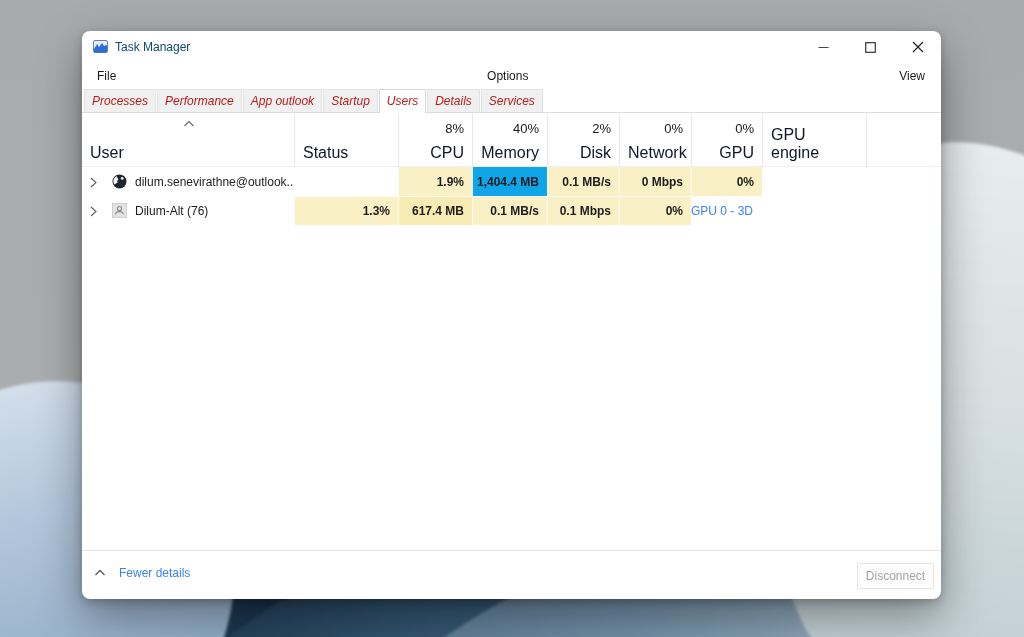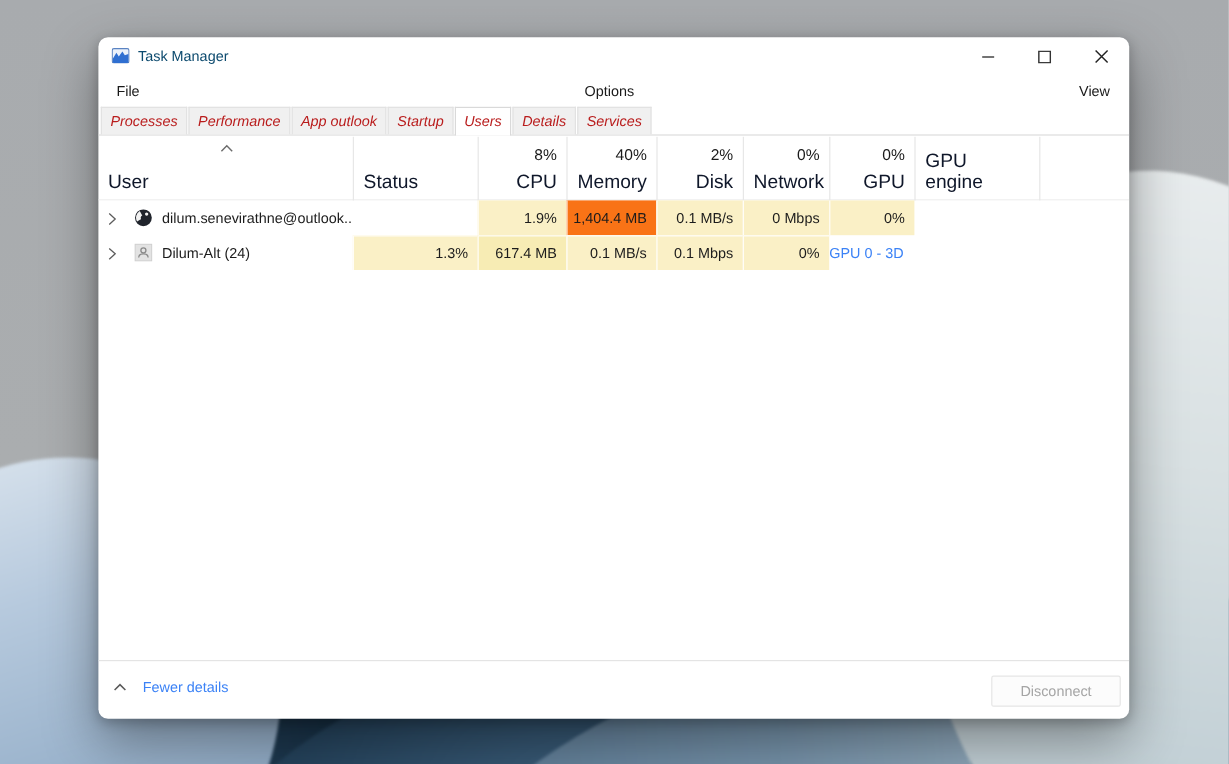--- a/index.html
+++ b/index.html
@@ -48,33 +48,33 @@
   .thead{position:absolute;left:0;top:83px;right:0;height:53px;border-bottom:1px solid #efefef;box-sizing:border-box;}
   .th{border-left:1px solid #e7e7e7;height:53px;box-sizing:border-box;display:flex;flex-direction:column;justify-content:flex-end;padding:0 8px 5px 8px;position:relative;}
   .th:first-child{border-left:none;}
   .th .h-value{text-align:right;font-size:13px;color:#1a1a1a;margin-bottom:8px;}
   .th .h-label{font-size:16px;color:#0f172a;}
   .th.num .h-label{text-align:right;}
   .sort-caret{position:absolute;left:101px;top:6px;width:12px;height:8px;}
   .tbody{position:absolute;left:0;top:136px;right:0;}
   .tr{height:29px;cursor:default;}
   .td{display:flex;align-items:center;box-sizing:border-box;height:29px;font-size:12px;color:#1c1c1c;}
-  .td.num{justify-content:flex-end;padding-right:8px;}
+  .td.num{justify-content:flex-end;padding-right:8px;font-weight:bold;}
   .td.heat{border-left:1px solid rgba(255,255,255,.85);}
   .tr + .tr .td.heat{border-top:1px solid rgba(255,255,255,.85);}
   .td.engine{padding-left:0;color:#3b82f6;}
   .user-cell{padding-left:8px;gap:8px;}
   .row-chevron{width:10px;height:10px;flex:0 0 auto;margin-right:4px;}
   .user-avatar,.user-generic{width:15px;height:15px;flex:0 0 auto;}
   .user-name{white-space:nowrap;overflow:hidden;}
   .status-cell{padding-left:8px;}
   
   .footer{position:absolute;left:0;right:0;bottom:0;height:48px;border-top:1px solid #e4e4e4;}
   .fewer{position:absolute;left:12px;top:15px;display:flex;align-items:center;gap:13px;color:#3b82f6;cursor:default;}
-  .disconnect-btn{position:absolute;right:7px;top:12px;width:108px;height:26px;background:#fcfcfc;
+  .disconnect-btn{position:absolute;right:7px;top:12px;width:77px;height:26px;background:#fcfcfc;
     border:1px solid #e5e5e5;border-radius:2px;color:#a5a5a5;font-size:12px;font-family:inherit;}
   svg{display:block;}
 </style>
 </head>
 <body>
 
 <div class="wp wp-dark-left"></div>
 <div class="wp wp-dark-center"></div>
 <div class="wp wp-ribbon"></div>
 <div class="wp wp-light-left2"></div>
@@ -177,21 +177,21 @@
             <circle cx="7.5" cy="7.5" r="7" fill="#20242c"></circle>
             <path d="M2.2 10.5 A6.3 6.3 0 0 1 4.5 1.9 L7.5 7.5 Z" fill="#f2f2f2"></path>
             <circle cx="7.5" cy="7.5" r="2.2" fill="#20242c"></circle>
             <circle cx="10.2" cy="4.4" r="1.4" fill="#f2f2f2"></circle>
           </svg>
         </span>
         <span class="user-name">dilum.senevirathne@outlook...</span>
       </div>
       <div class="td status-cell"></div>
       <div class="td num heat" style="background-color: rgb(250, 240, 198);">1.9%</div>
-      <div class="td num heat" style="background-color: #f97316;">1,404.4 MB</div>
+      <div class="td num heat" style="background-color: #0ea5e9;">1,404.4 MB</div>
       <div class="td num heat" style="background-color: rgb(250, 240, 198);">0.1 MB/s</div>
       <div class="td num heat" style="background-color: rgb(250, 240, 198);">0 Mbps</div>
       <div class="td num heat" style="background-color: rgb(250, 240, 198);">0%</div>
       <div class="td engine"></div>
       <div class="td"></div>
     </div>
 
     <div class="tr grid-row">
       <div class="td user-cell">
         <span class="row-chevron">
@@ -199,21 +199,21 @@
               <path d="M1 1 L6 5.5 L1 10" fill="none" stroke="#5d5d5d" stroke-width="1.1"></path>
             </svg>
         </span>
         <span class="user-generic">
           <svg width="15" height="15" viewBox="0 0 15 15">
             <rect x="0.5" y="0.5" width="14" height="14" fill="#e3e3e3" stroke="#cfcfcf"></rect>
             <circle cx="7.5" cy="5.6" r="2.1" fill="none" stroke="#8a8a8a" stroke-width="1.1"></circle>
             <path d="M3.6 11.6 Q3.6 8.6 7.5 8.6 Q11.4 8.6 11.4 11.6" fill="none" stroke="#8a8a8a" stroke-width="1.1"></path>
           </svg>
         </span>
-        <span class="user-name">Dilum-Alt (24)</span>
+        <span class="user-name">Dilum-Alt (76)</span>
       </div>
       <div class="td num heat" style="background-color: rgb(250, 240, 198);">1.3%</div>
       <div class="td num heat" style="background-color: rgb(247, 236, 180);">617.4 MB</div>
       <div class="td num heat" style="background-color: rgb(250, 240, 198);">0.1 MB/s</div>
       <div class="td num heat" style="background-color: rgb(250, 240, 198);">0.1 Mbps</div>
       <div class="td num heat" style="background-color: rgb(250, 240, 198);">0%</div>
       <div class="td engine">GPU 0 - 3D</div>
       <div class="td"></div>
     </div>
 

